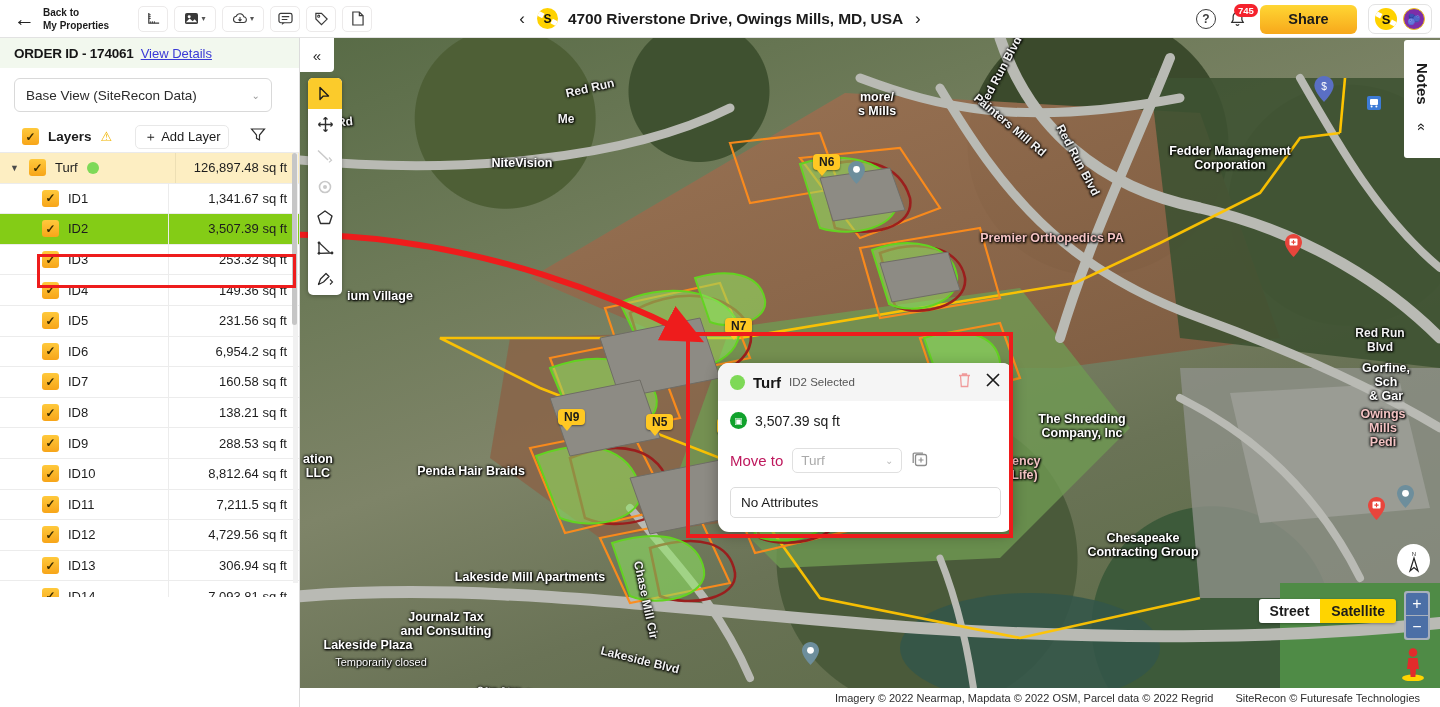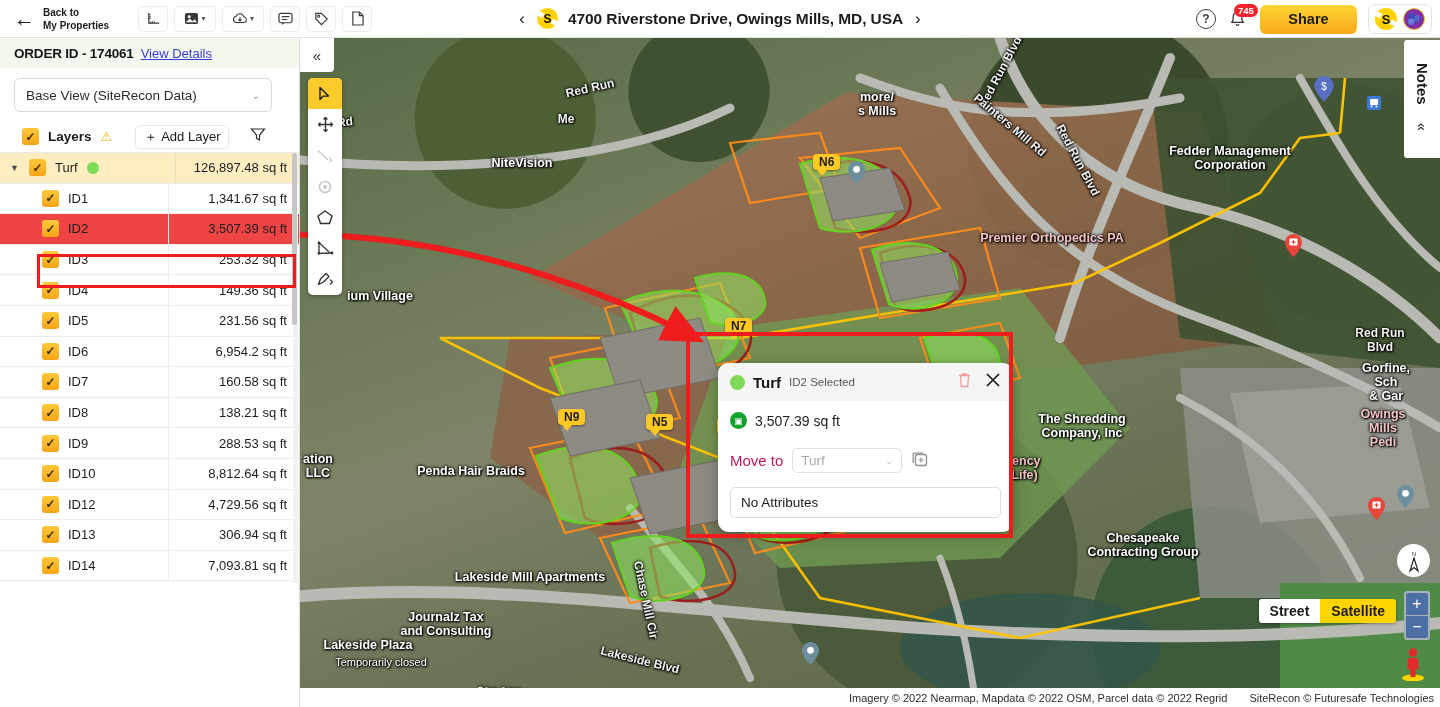--- a/index.html
+++ b/index.html
@@ -136,21 +136,21 @@
   .row .c-left { flex: 1; display:flex; align-items:center; gap: 9px; padding-left: 10px; }
   .row .c-right {
     width: 131px; text-align: right; padding-right: 12px;
     border-left: 1px solid #ececec; height: 100%;
     display:flex; align-items:center; justify-content:flex-end;
   }
   .row.group .c-right { border-left-color:#eddfb4; }
   .tri { font-size: 9px; color:#4a4a4a; width: 10px; }
   .dot-green { width: 12px; height: 12px; border-radius:50%; background:#7ed957; margin-left: auto; margin-right: 76px;}
   .child .c-left { padding-left: 42px; }
-  .row.selected { background: #ef4444; }
+  .row.selected { background: #84cc16; }
   .scrollbar {
     position:absolute; right: 1px; top: 0; width: 5px; height: 430px;
     background: #f1f1f1;
   }
   .scrollthumb { position:absolute; right:1px; top: 0; width:5px; height: 172px; background:#c6c6c6; border-radius:3px;}
 
   
   .redbox {
     position: absolute; border: 3px solid #ee1c1c; pointer-events: none; z-index: 70;
   }
@@ -244,21 +244,21 @@
   .zbtn { width:22px;height:22px;background:#4c6fa6;color:#fff;display:flex;align-items:center;
     justify-content:center;font-size:16px;cursor:pointer;}
   .zbtn.top { border-radius:2px 2px 0 0; margin-bottom:1px;}
   .zbtn.bot { border-radius:0 0 2px 2px;}
   .pegman {
     position:absolute; right: 14px; bottom: 22px; z-index: 30; cursor: pointer;
   }
   .attrib {
     position:absolute; left:0; right:0; bottom:0; height:19px; background:#fff;
     display:flex; align-items:center; justify-content:flex-end; gap: 22px;
-    padding-right: 6px; font-size: 11px; color:#2d2d2d; z-index: 28;
+    padding-right: 20px; font-size: 11px; color:#2d2d2d; z-index: 28;
   }
 
   
   .popup {
     position:absolute; left: 418px; top: 325px; width: 295px;
     background:#fff; border-radius: 11px; box-shadow: 0 3px 14px rgba(0,0,0,.3);
     z-index: 40; overflow:hidden;
   }
   .popup-head {
     background:#f5f5f5; height: 38px; display:flex; align-items:center; padding: 0 12px; gap:8px;
@@ -487,20 +487,27 @@
               <span>ID9</span>
             </div>
             <div class="c-right">288.53 sq ft</div>
           </div>
           <div class="row child">
             <div class="c-left">
               <span class="cbx"></span>
               <span>ID10</span>
             </div>
             <div class="c-right">8,812.64 sq ft</div>
+          </div>
+          <div class="row child">
+            <div class="c-left">
+              <span class="cbx"></span>
+              <span>ID11</span>
+            </div>
+            <div class="c-right">7,211.5 sq ft</div>
           </div>
           <div class="row child">
             <div class="c-left">
               <span class="cbx"></span>
               <span>ID12</span>
             </div>
             <div class="c-right">4,729.56 sq ft</div>
           </div>
           <div class="row child">
             <div class="c-left">

